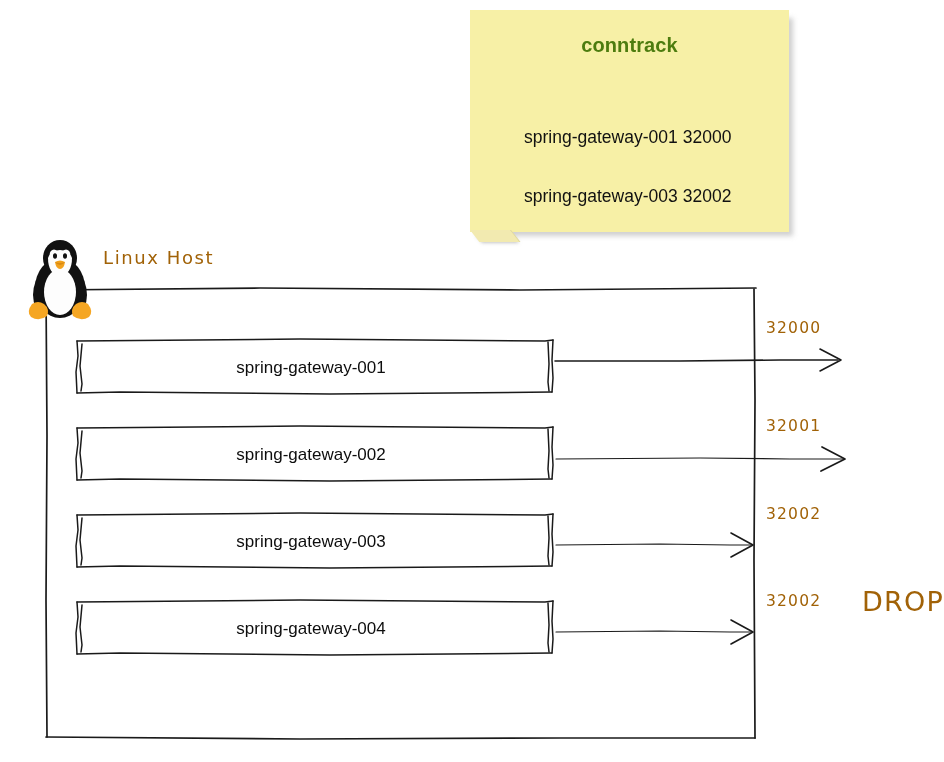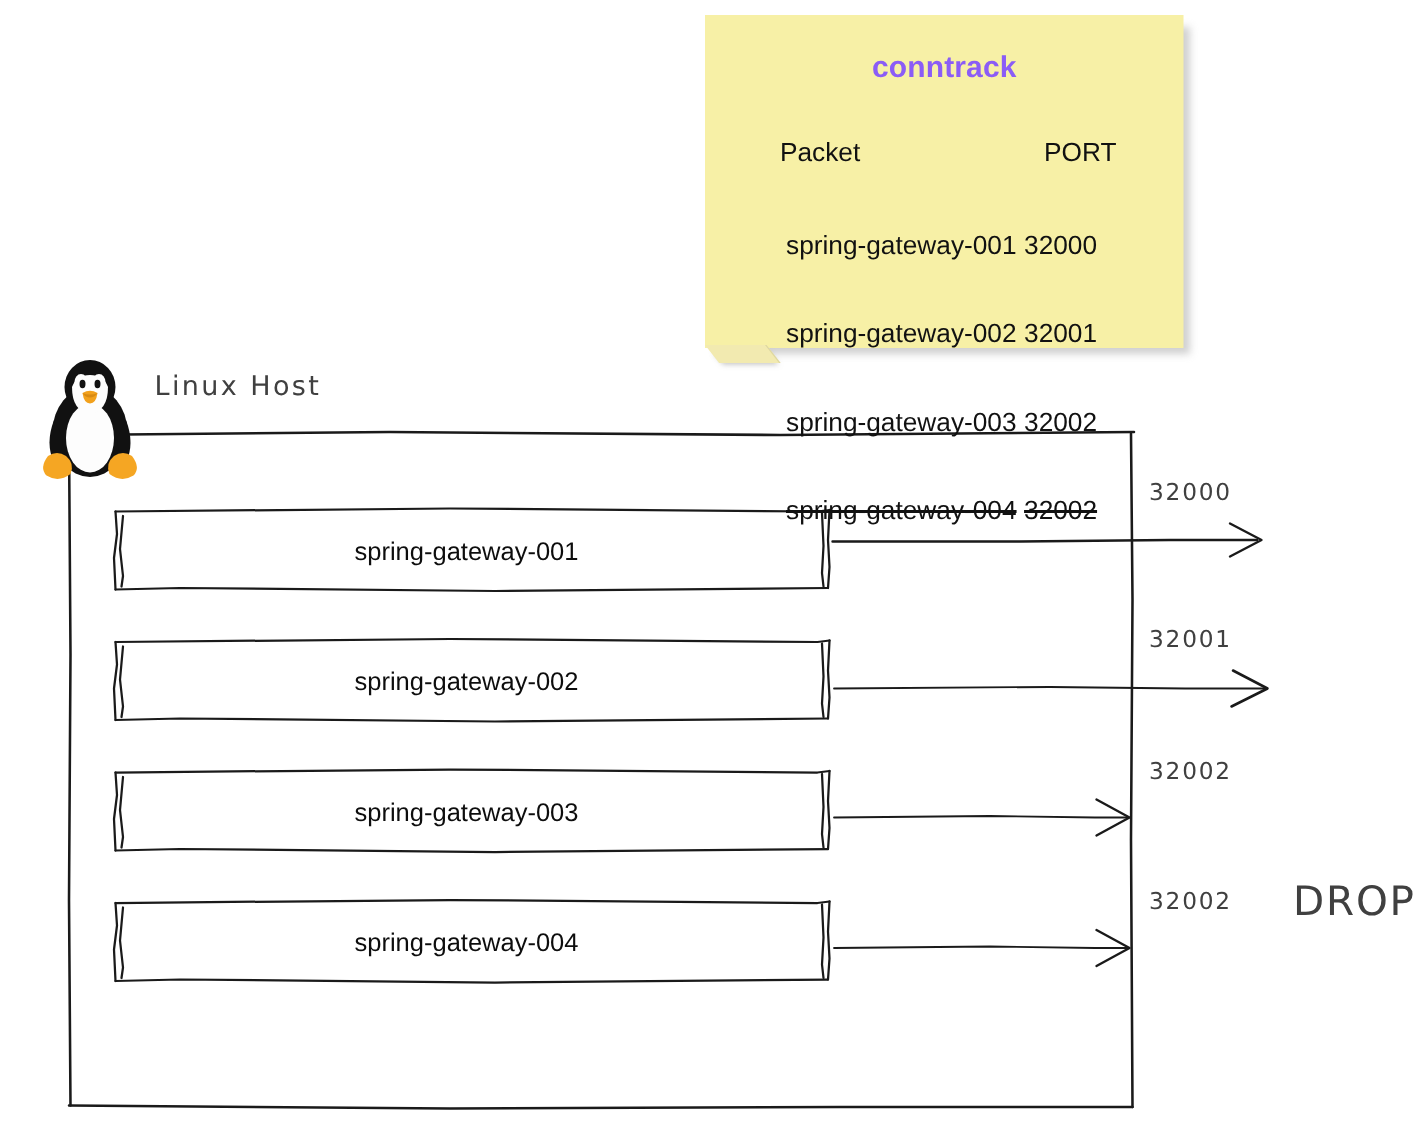--- a/index.html
+++ b/index.html
@@ -49,21 +49,21 @@
   }
   .note-title {
     position: absolute;
     left: 0;
     right: 0;
     top: 24px;
     text-align: center;
     font-family: "Liberation Sans", sans-serif;
     font-weight: bold;
     font-size: 20px;
-    color: #8b5cf6;
+    color: #4d7c0f;
     letter-spacing: 0.1px;
   }
   .note-table {
     position: absolute;
     left: 50px;
     top: 80px;
     font-size: 17.5px;
     color: #111;
     line-height: 23px;
     white-space: nowrap;
@@ -95,21 +95,21 @@
   .note-row.struck .r-name,
   .note-row.struck .r-port {
     text-decoration: line-through;
     text-decoration-thickness: 1.6px;
   }
 
   
   .hand {
     position: absolute;
     font-family: "DejaVu Sans", sans-serif;
-    color: #404040;
+    color: #a16207;
     white-space: nowrap;
   }
   .label-linux-host {
     left: 103px;
     top: 247px;
     font-size: 18px;
     letter-spacing: 1.6px;
   }
   .port-label {
     font-size: 15.5px;
@@ -243,35 +243,25 @@
   <path d="M58,42 q6,16 0,28 q-5,-3 -6,-16 z" fill="#111"></path>
 
   <path d="M6,66 q-6,8 -1,13 q8,5 16,-1 q3,-7 -3,-12 q-6,-4 -12,0 z" fill="#f5a623"></path>
   <path d="M62,66 q6,8 1,13 q-8,5 -16,-1 q-3,-7 3,-12 q6,-4 12,0 z" fill="#f5a623"></path>
 </svg>
 
 <div class="sticky-note">
   <div class="fold"></div>
   <div class="note-title">conntrack</div>
   <div class="note-table">
-    <div class="note-head">
-      <span class="h-packet">Packet</span>
-      <span class="h-port">PORT</span>
-    </div>
     <div class="note-row">
       <span class="r-name">spring-gateway-001</span><span class="r-port">32000</span>
     </div>
     <div class="note-row">
-      <span class="r-name">spring-gateway-002</span><span class="r-port">32001</span>
-    </div>
-    <div class="note-row">
       <span class="r-name">spring-gateway-003</span><span class="r-port">32002</span>
-    </div>
-    <div class="note-row struck">
-      <span class="r-name">spring-gateway-004</span><span class="r-port">32002</span>
     </div>
   </div>
 </div>
 
 <div class="hand label-linux-host">Linux Host</div>
 
 <div class="gw-label gw-1">spring-gateway-001</div>
 <div class="gw-label gw-2">spring-gateway-002</div>
 <div class="gw-label gw-3">spring-gateway-003</div>
 <div class="gw-label gw-4">spring-gateway-004</div>

